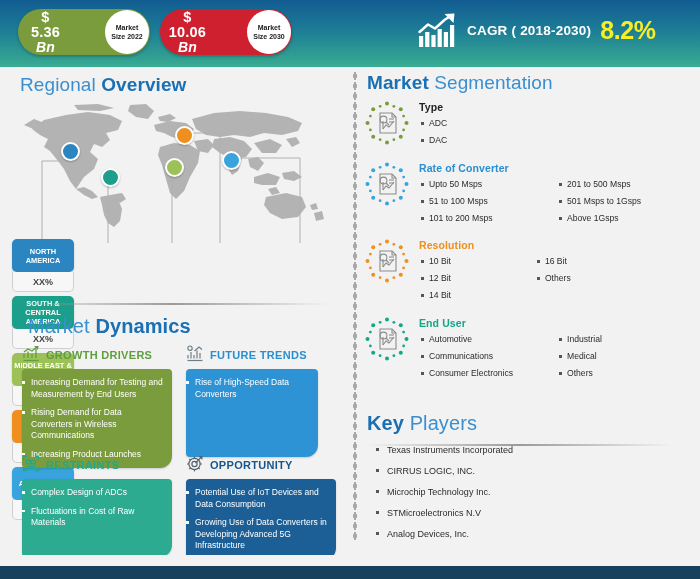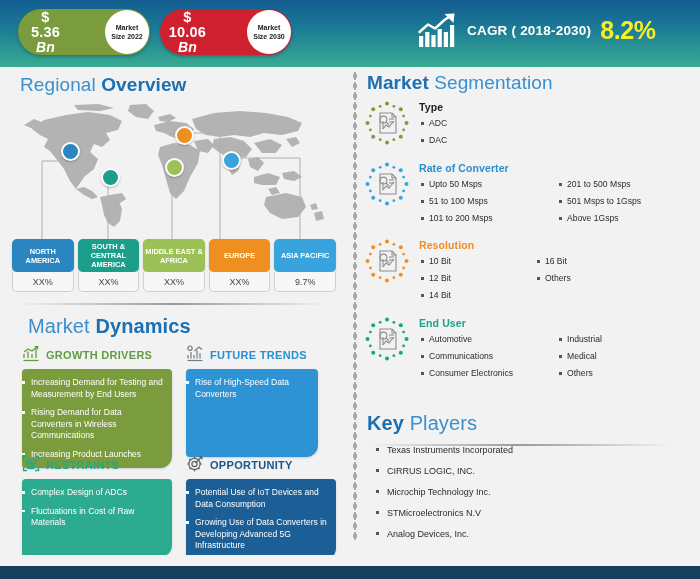--- a/index.html
+++ b/index.html
@@ -49,33 +49,33 @@
   .h-title{font-size:19px;color:#3b8fcf;font-weight:normal;letter-spacing:.1px;}
   .h-title b{color:#1b6fb3;font-weight:bold;}
 
   #regional-title{position:absolute;left:20px;top:7px;}
 
   .map-wrap{position:absolute;left:14px;top:36px;width:320px;height:125px;}
   .map-wrap svg{display:block;}
 
   .pin{position:absolute;width:15px;height:15px;border-radius:50%;border:2px solid #ffffff;box-shadow:0 1px 2px rgba(0,0,0,.25);}
 
-  .region-row{position:absolute;left:12px;top:172px;width:324px;display:flex;gap:4px;}
+  .region-row{position:absolute;left:12px;top:172px;width:324px;display:flex;gap:4px;flex-direction:column;}
   .region{width:62px;}
   .region .chip{
     height:33px;border-radius:5px;color:#ffffff;
     font-size:7.4px;font-weight:bold;line-height:9px;text-align:center;
     display:flex;align-items:center;justify-content:center;padding:0 2px;
     box-shadow:0 1px 2px rgba(0,0,0,.18);
   }
   .region .val{
     height:19px;border:1px solid #cfcfcf;border-top:none;
     border-radius:0 0 5px 5px;background:#f7f7f7;
     display:flex;align-items:center;justify-content:center;
-    font-size:9px;color:#444;
+    font-size:9px;color:#444;font-weight:bold;
   }
   .divider{
     position:absolute;left:18px;top:236px;width:310px;height:2px;
     background:linear-gradient(90deg,rgba(150,150,150,0) 0%,#9a9a9a 50%,rgba(150,150,150,0) 100%);
   }
 
   #dynamics-title{position:absolute;left:28px;top:248px;font-size:20px;}
 
   .dyn{position:absolute;}
   .dyn .head{display:flex;align-items:center;gap:6px;height:20px;}

